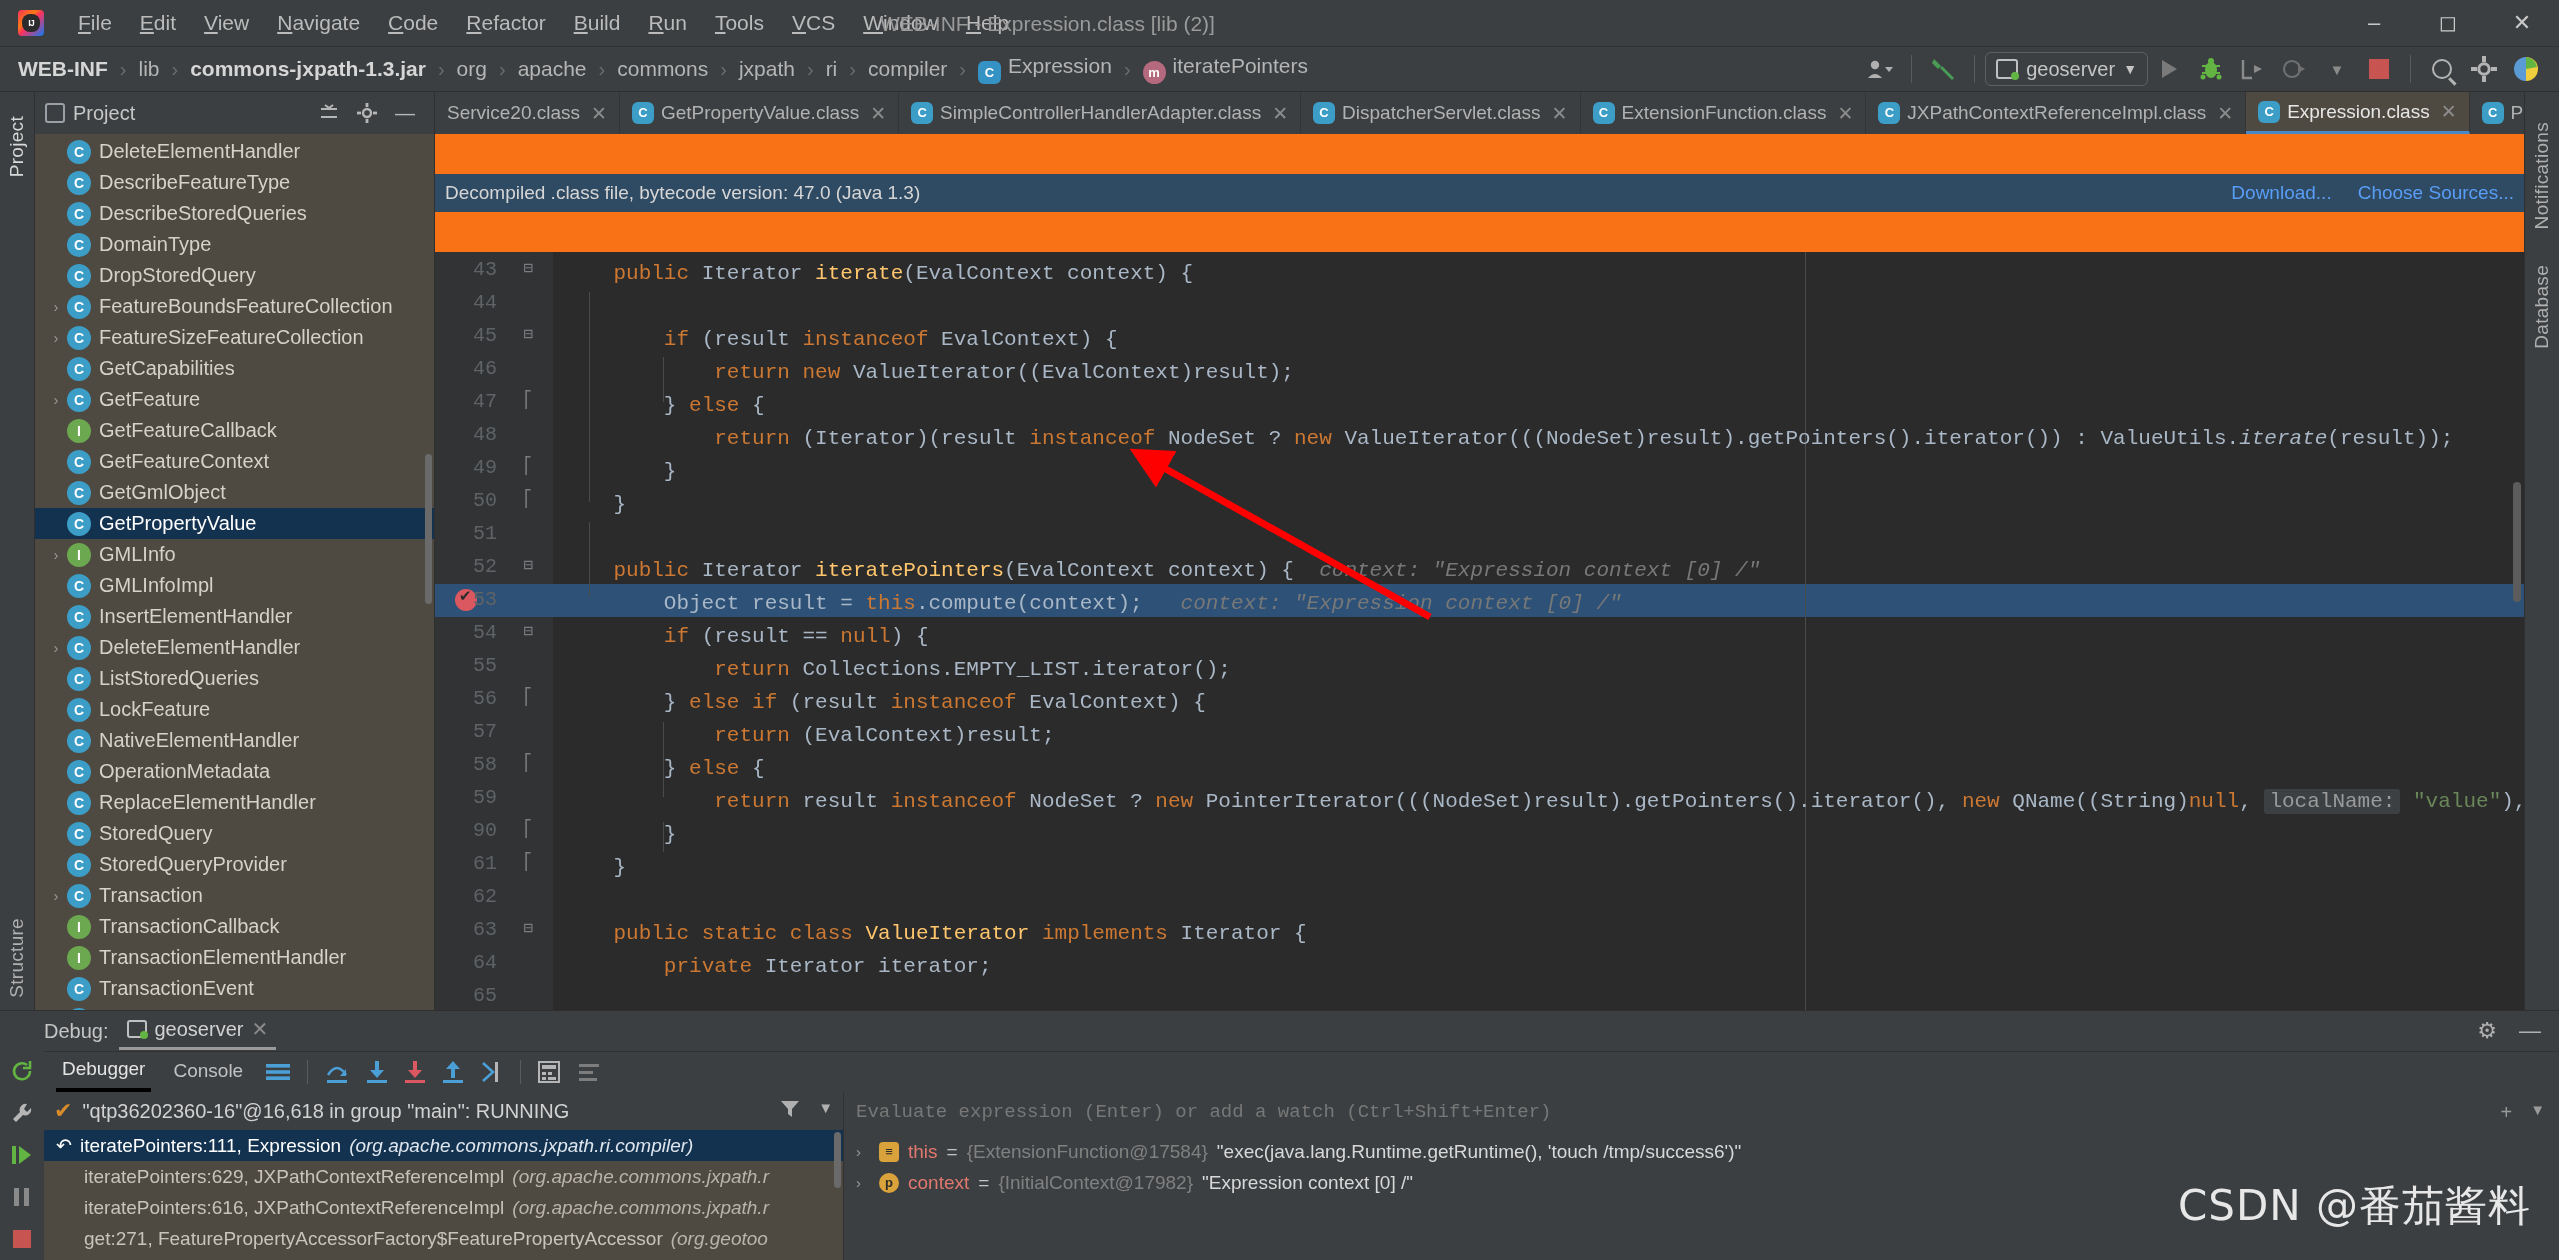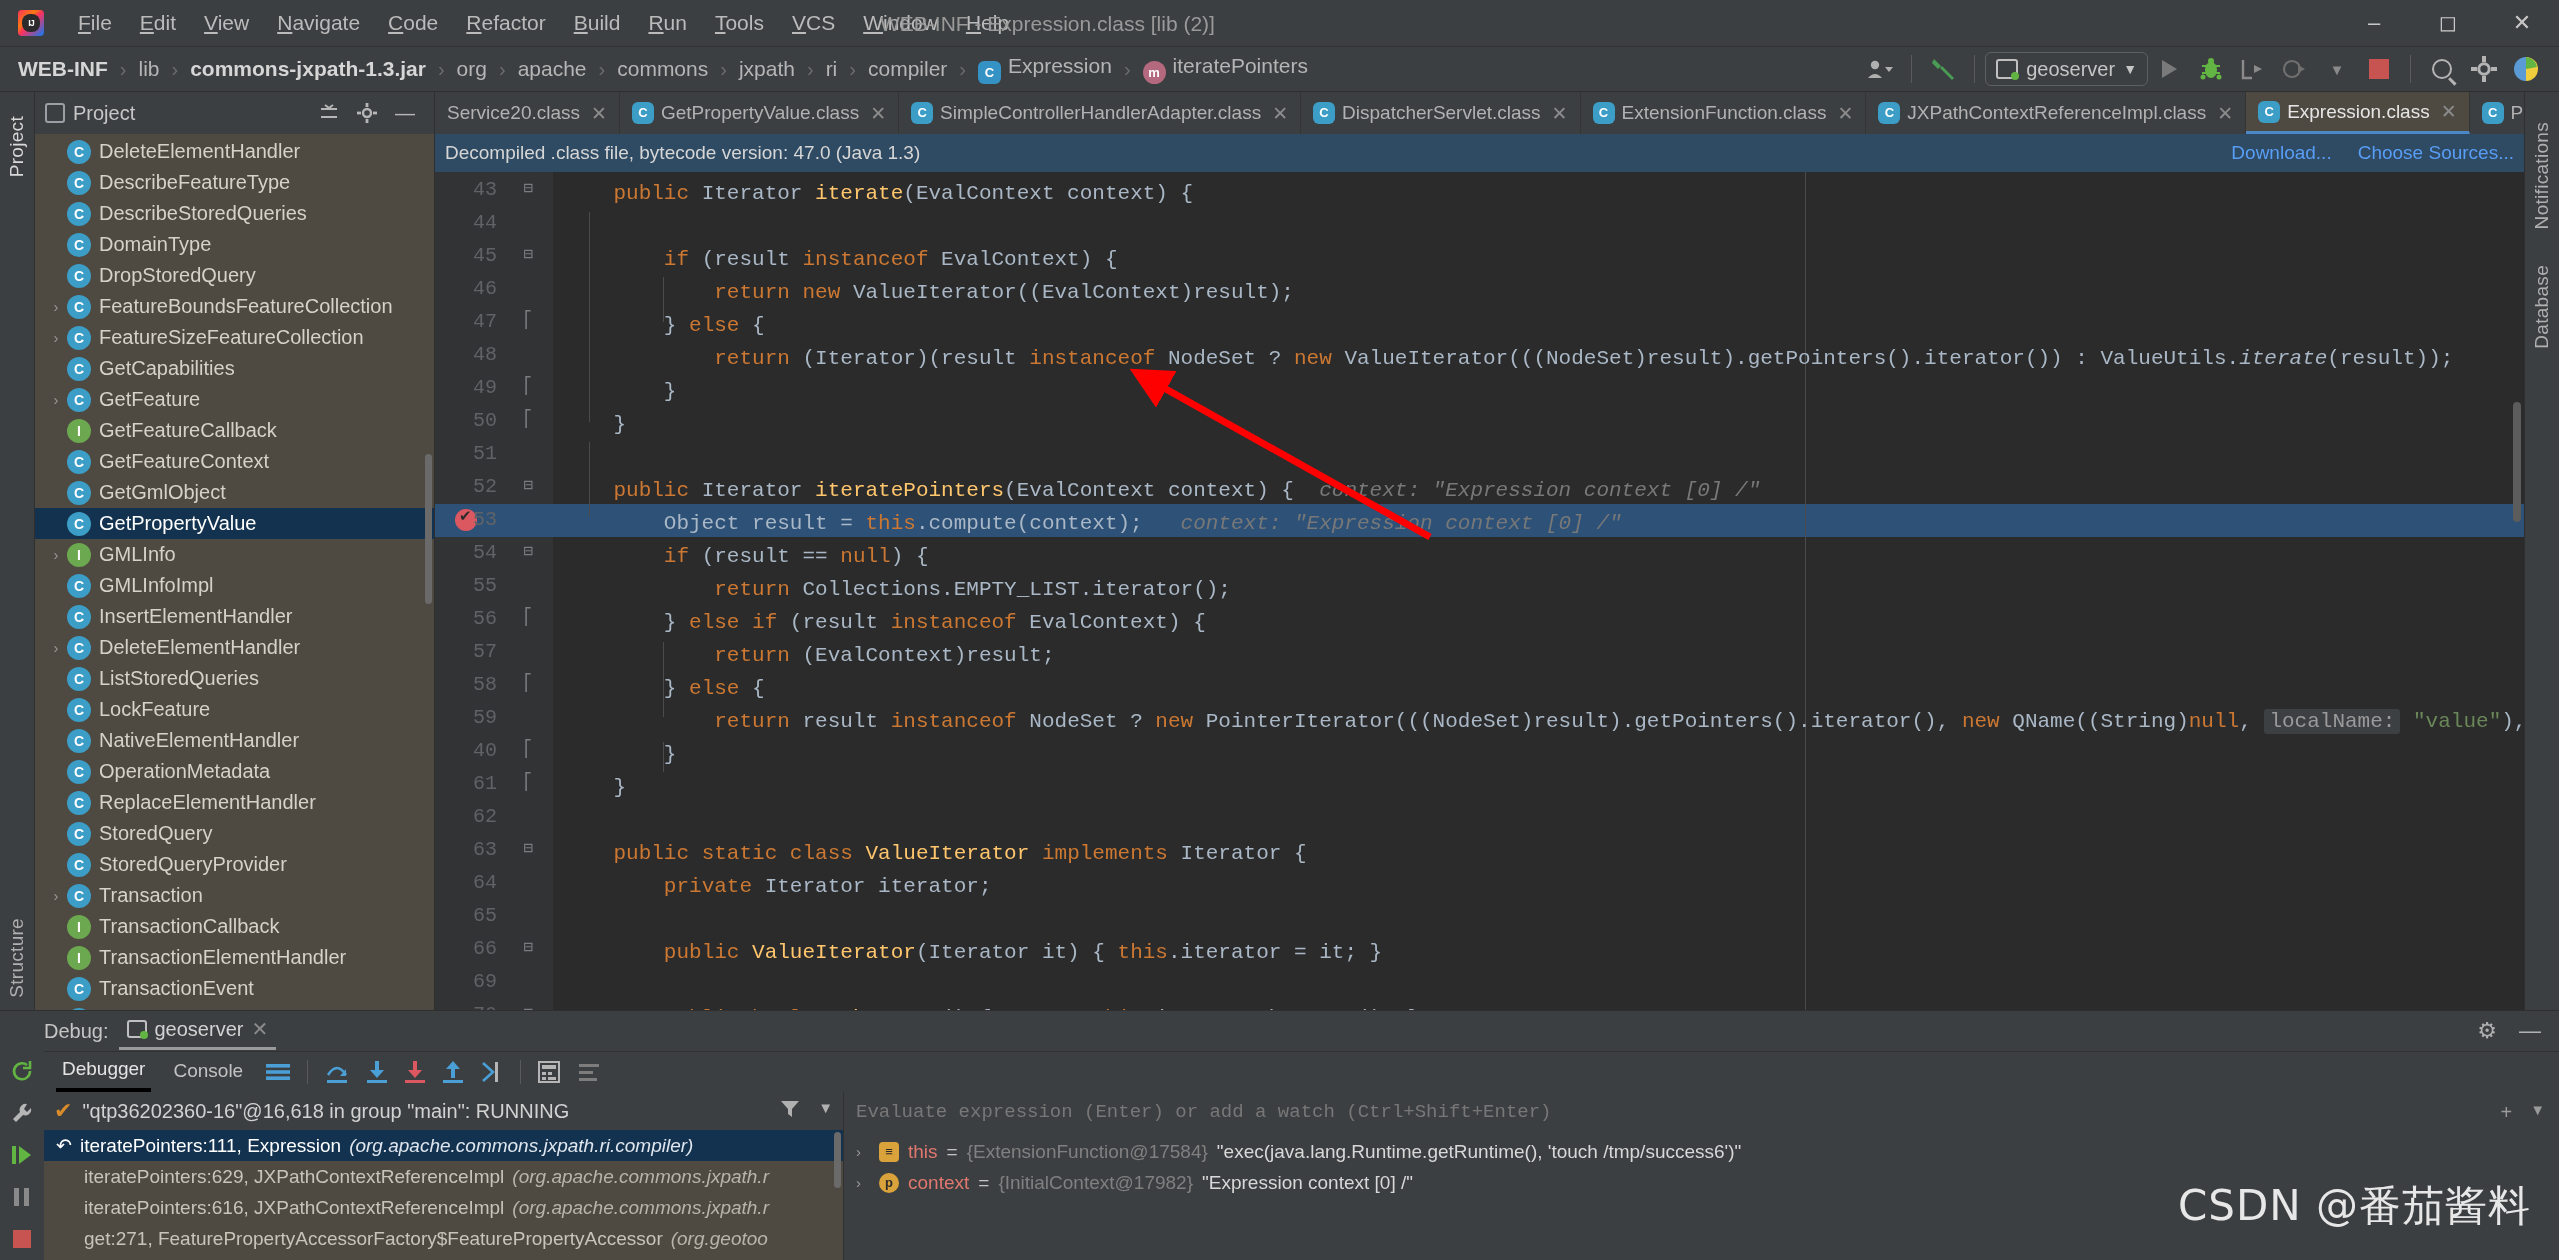--- a/index.html
+++ b/index.html
@@ -81,21 +81,21 @@
      color:#d6d2c8; white-space:nowrap; }
   .tnode.sel { background:#13324f; color:#ffffff; }
   .arrow { width:22px; text-align:center; color:#9a9a9a; font-size:15px; flex:0 0 22px; }
   .nico { width:24px;height:24px;border-radius:50%;color:#fff;font-size:14px;font-weight:bold;
      text-align:center;line-height:24px; margin-right:8px; flex:0 0 24px; }
   .nico.c { background:#3c9dc7; }
   .nico.i { background:#6ca84f; }
   .pp-scroll { position:absolute; right:2px; top:320px; width:7px; height:150px; background:#6a6a6a; border-radius:4px; }
 
   
-  .editor-col { flex:1; display:flex; flex-direction:column; min-width:0; background:#ffffff; }
+  .editor-col { flex:1; display:flex; flex-direction:column; min-width:0; background:#f97316;gap:40px; }
   .tabs { height:42px; background:#3c3f41; display:flex; align-items:stretch; flex:0 0 42px; overflow:hidden;}
   .tab { display:flex; align-items:center; padding:0 12px; font-size:19px; color:#b2b2b2;
      white-space:nowrap; border-right:1px solid #343434; gap:7px; }
   .tab.active { background:#4e4a42; color:#e6e6e6; border-bottom:3px solid #4a88c7; }
   .tab .tico { width:22px;height:22px;border-radius:6px;background:#3c9dc7;color:#fff;font-size:13px;
      font-weight:bold;text-align:center;line-height:22px; }
   .tab .x { color:#8b8b8b; font-size:19px; margin-left:4px; }
 
   .decomp-bar { height:38px; background:#2f4a63; display:flex; align-items:center;
      padding:1px 10px; font-size:19px; color:#d6d6d6; flex:0 0 38px; }
@@ -559,21 +559,21 @@
             <div class="gnum" style="top: 336px;">53</div>
             <div class="gnum" style="top: 369px;">54</div>
             <div class="gfold" style="top: 369px;">⊟</div>
             <div class="gnum" style="top: 402px;">55</div>
             <div class="gnum" style="top: 435px;">56</div>
             <div class="gfold" style="top: 435px;">⎡</div>
             <div class="gnum" style="top: 468px;">57</div>
             <div class="gnum" style="top: 501px;">58</div>
             <div class="gfold" style="top: 501px;">⎡</div>
             <div class="gnum" style="top: 534px;">59</div>
-            <div class="gnum" style="top: 567px;">40</div>
+            <div class="gnum" style="top: 567px;">90</div>
             <div class="gfold" style="top: 567px;">⎡</div>
             <div class="gnum" style="top: 600px;">61</div>
             <div class="gfold" style="top: 600px;">⎡</div>
             <div class="gnum" style="top: 633px;">62</div>
             <div class="gnum" style="top: 666px;">63</div>
             <div class="gfold" style="top: 666px;">⊟</div>
             <div class="gnum" style="top: 699px;">64</div>
             <div class="gnum" style="top: 732px;">65</div>
             <div class="gnum" style="top: 765px;">66</div>
             <div class="gfold" style="top: 765px;">⊟</div>

